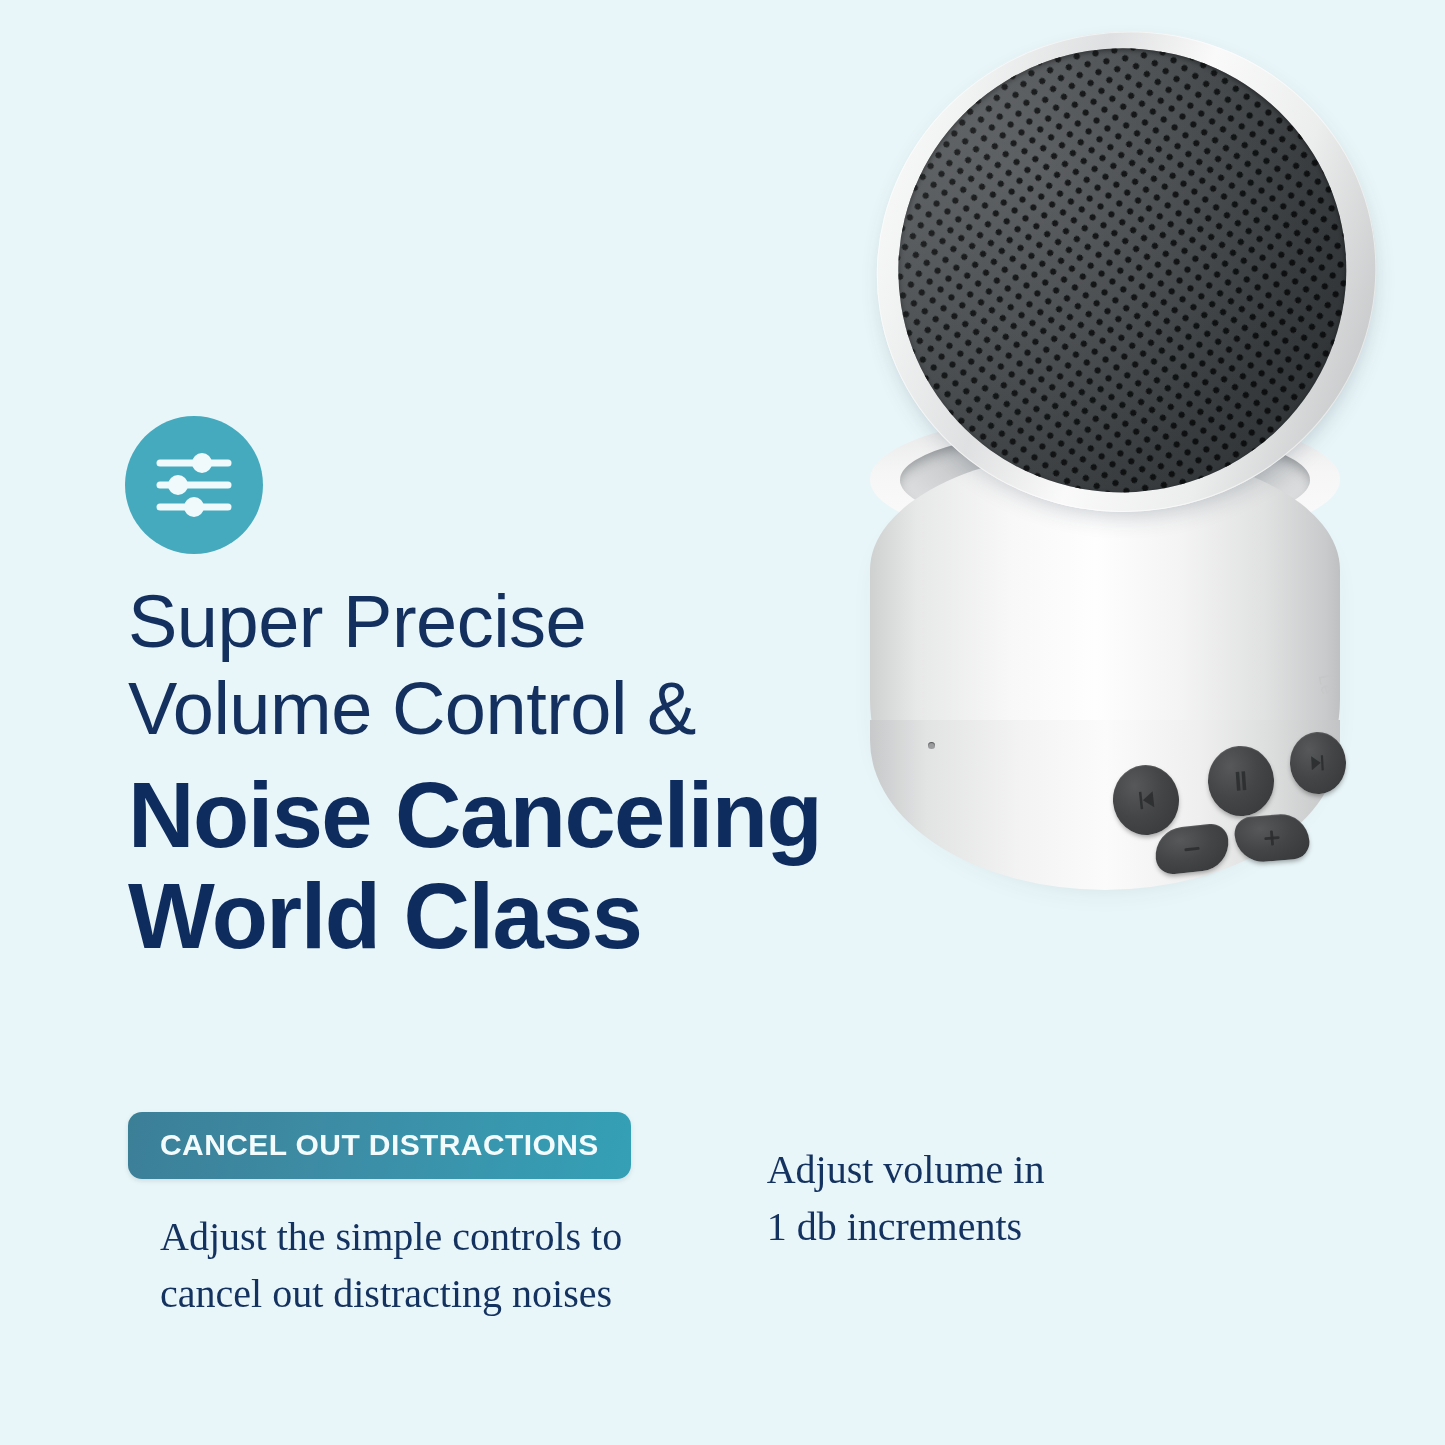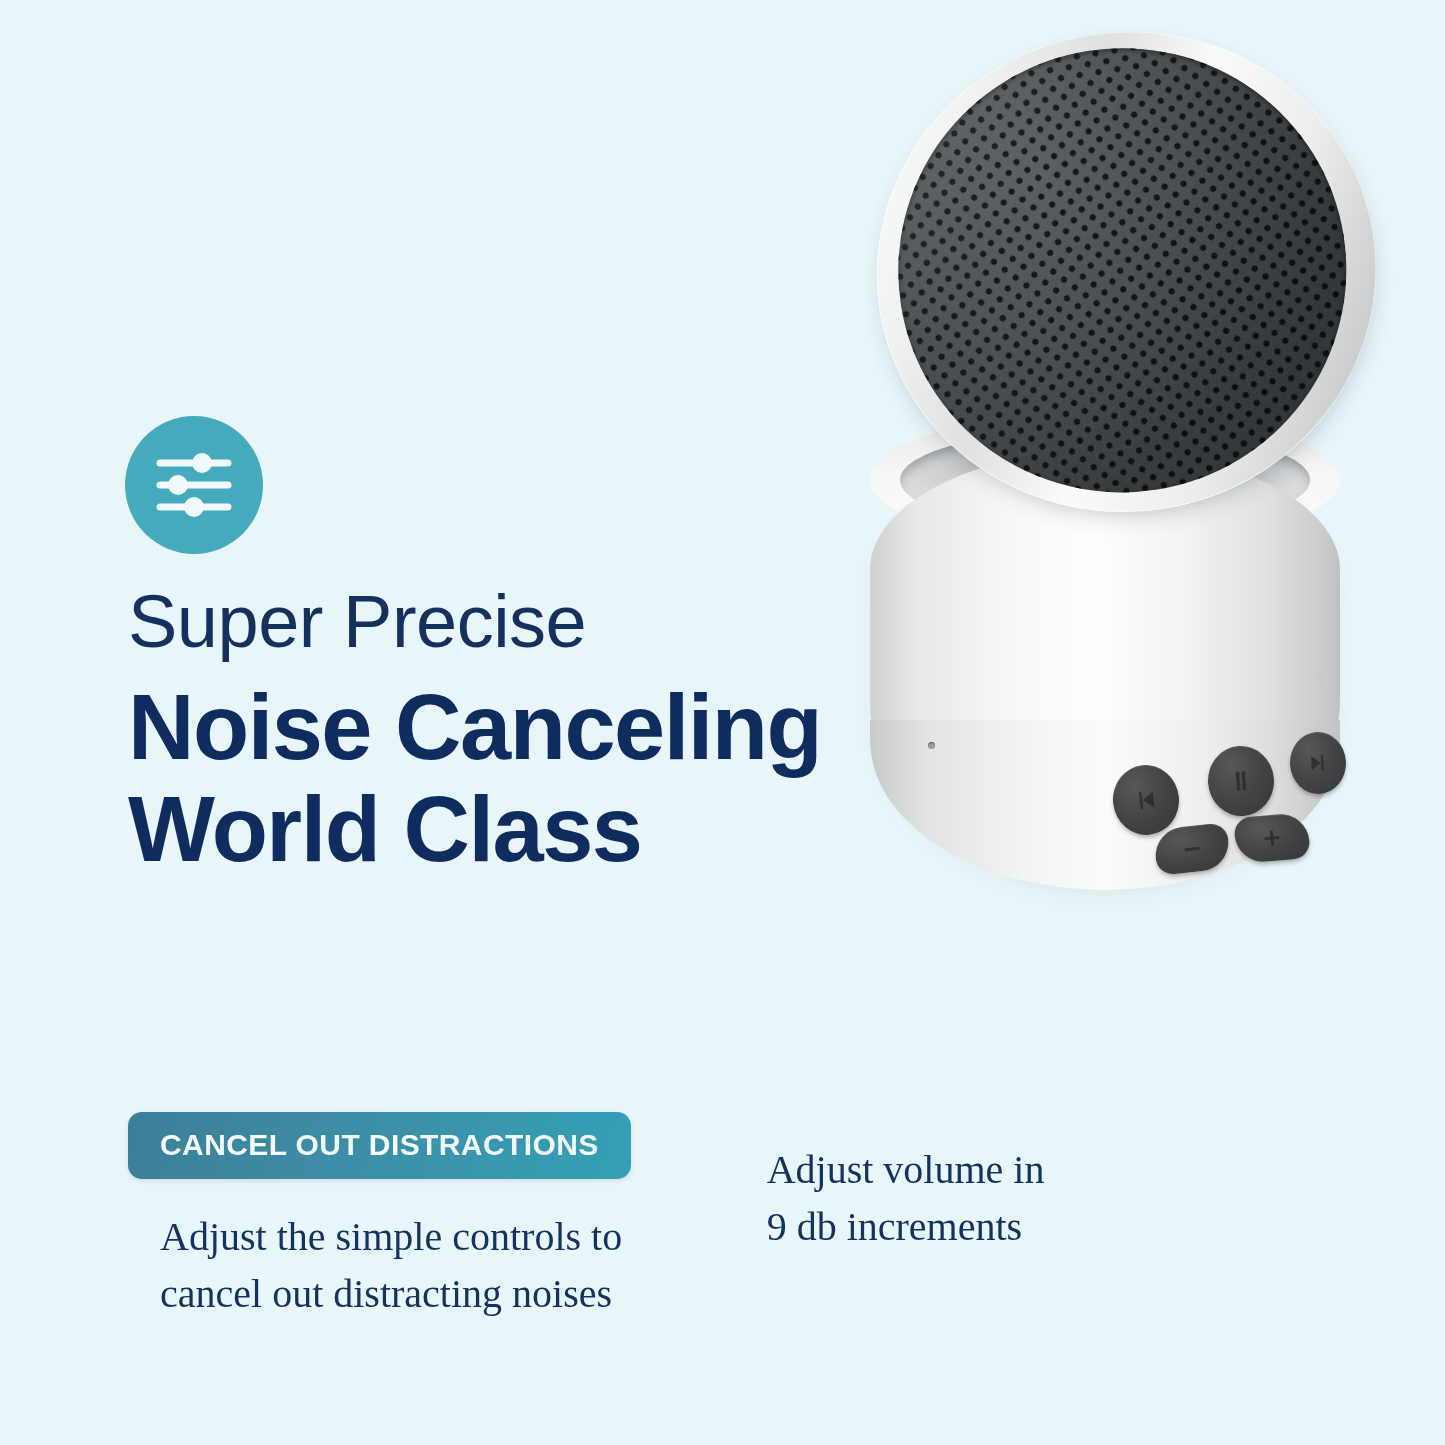--- a/index.html
+++ b/index.html
@@ -275,34 +275,35 @@
         <line x1="8" y1="58" x2="76" y2="58"></line>
       </g>
       <circle cx="50" cy="14" r="10" fill="#f0fafc"></circle>
       <circle cx="26" cy="36" r="10" fill="#f0fafc"></circle>
       <circle cx="42" cy="58" r="10" fill="#f0fafc"></circle>
     </svg>
   </div>
 
   <div class="headline">
     <div class="h-light">Super Precise</div>
+    <div class="h-light">Volume Control &amp;</div>
     <div class="h-bold">
       <span>Noise Canceling</span>
       <span>World Class</span>
     </div>
   </div>
 
   <div class="features">
 
     <div class="feature">
       <div class="pill">CANCEL OUT DISTRACTIONS</div>
       <div class="feat-text">Adjust the simple controls to
 cancel out distracting noises</div>
     </div>
 
     <div class="feature">
       <div class="feat-text">Adjust volume in
-9 db increments</div>
+1 db increments</div>
     </div>
 
   </div>
 
 </div>
 
 </body></html>

